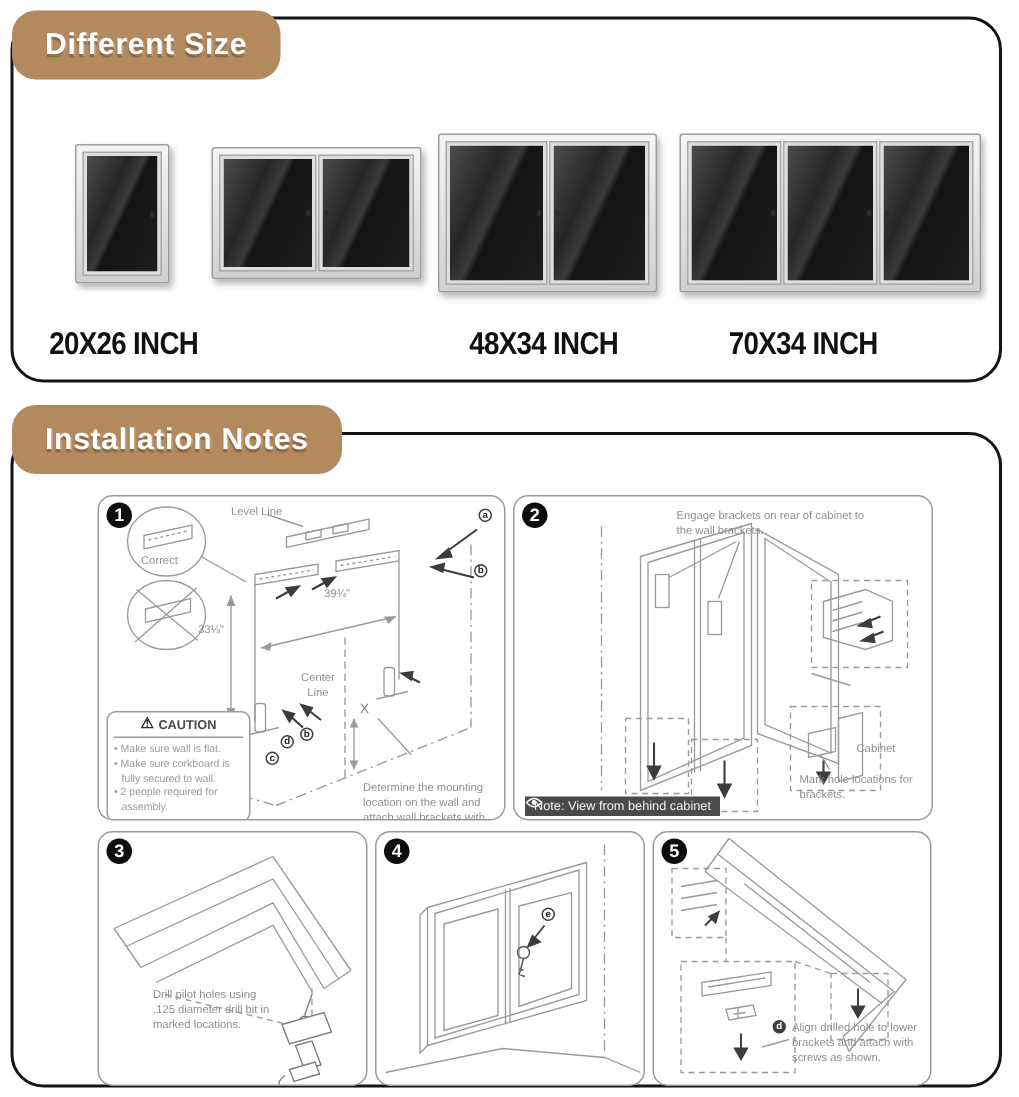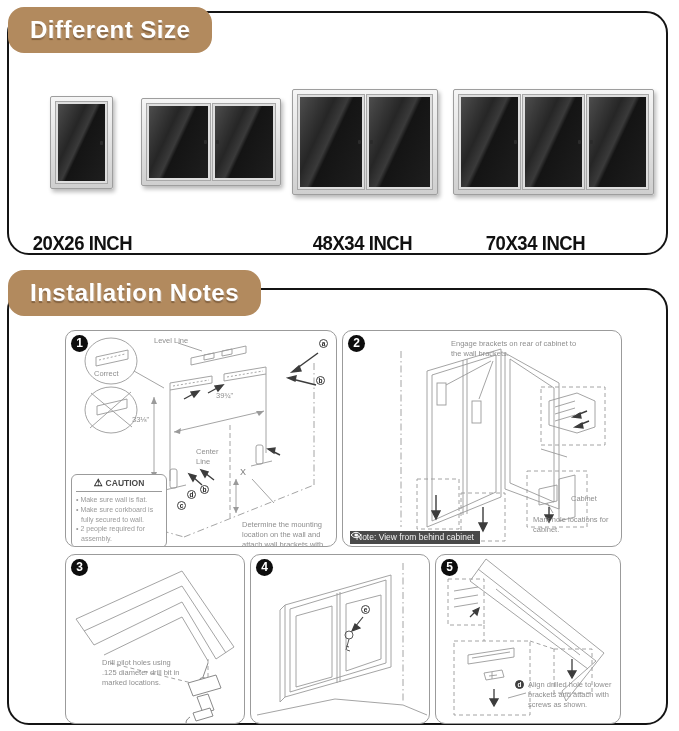--- a/index.html
+++ b/index.html
@@ -4,31 +4,31 @@
 <style>
   :root{ --accent:#b28a5e; --notebar:#4a4a4a; }
   *{margin:0;padding:0;box-sizing:border-box;}
   html,body{background:#fff;}
   body{width:679px;height:731px;position:relative;font-family:"Liberation Sans",sans-serif;overflow:hidden;}
   .page{position:absolute;inset:0;}
 
   .section{position:absolute;border:2px solid #141414;border-radius:22px;background:#fff;}
   .badge{position:absolute;z-index:6;background:var(--accent);border-radius:16px;height:46px;
          display:flex;align-items:center;padding:0 22px;color:#fff;
-         font-weight:800;font-size:24px;letter-spacing:.5px;
+         font-weight:800;font-size:20px;letter-spacing:.5px;
          text-shadow:0 2px 1px rgba(70,45,20,.45), 1px 1px 0 rgba(255,255,255,.25);}
 
   
   .board{position:absolute;background:linear-gradient(180deg,#f5f5f5,#cfcfcf);
          border:1px solid #9e9e9e;border-radius:2px;box-shadow:2px 3px 4px rgba(0,0,0,.28);
          padding:5px;display:flex;gap:3px;}
   .door{flex:1;border:2px solid #dedede;outline:1px solid #a8a8a8;position:relative;
         background:linear-gradient(115deg,#4d4d4d 0%,#262626 34%,#3a3a3a 47%,#141414 52%,#1e1e1e 100%);}
   .lock{position:absolute;width:3px;height:4px;background:#2b2b2b;border-radius:1px;top:50%;margin-top:-2px;}
-  .size-label{position:absolute;top:218px;height:24px;display:flex;align-items:center;justify-content:center;
+  .size-label{position:absolute;top:205px;height:24px;display:flex;align-items:center;justify-content:center;
               font-weight:800;font-size:21px;color:#111;letter-spacing:-.5px;}
   .size-label>span{transform:scaleX(.88);white-space:nowrap;}
 
   
   .panel{position:absolute;border:1.5px solid #9b9b9b;border-radius:10px;background:#fff;overflow:hidden;}
   .panel svg{position:absolute;left:0;top:0;}
   .stepnum{position:absolute;left:5px;top:4px;width:17px;height:17px;border-radius:50%;
            background:#0d0d0d;color:#fff;font-weight:800;font-size:12px;line-height:17px;
            text-align:center;z-index:3;}
   .dlabel{position:absolute;font-size:7.5px;line-height:1.3;color:#8f8f8f;z-index:2;}
@@ -155,21 +155,21 @@
           <path d="M148 149 L139 142"></path>
             <polygon points="135,139 142,141 139,146"></polygon>
           <path d="M214 124 L206 120"></path>
             <polygon points="202,118 209,117 208,122"></polygon>
         </g>
       </svg>
       <span class="dlabel" style="left:88px;top:5px;">Level Line</span>
       <span class="dlabel" style="left:28px;top:38px;width:34px;text-align:left;">Correct</span>
       <span class="dlabel" style="left:150px;top:60px;">39¾"</span>
       <span class="dlabel" style="left:66px;top:84px;">33⅛"</span>
-      <span class="dlabel" style="left:130px;top:116px;width:32px;">Center Line</span>
+      <span class="dlabel" style="left:130px;top:116px;width:32px;text-align:center;">Center Line</span>
       <span class="dlabel" style="left:174px;top:136px;font-size:9px;color:#7c7c7c;">X</span>
       <span class="callout" style="left:253px;top:8px;">a</span>
       <span class="callout" style="left:250px;top:45px;">b</span>
       <span class="callout" style="left:134px;top:154px;">b</span>
       <span class="callout" style="left:121px;top:159px;">d</span>
       <span class="callout" style="left:111px;top:170px;">c</span>
       <div class="caution" style="left:5px;top:143px;width:96px;">
         <div class="ct">
           <span class="ci">⚠</span>
           <span>CAUTION</span>
@@ -212,21 +212,21 @@
           <path d="M244 80 L234 84"></path>
             <polygon points="230,86 237,82 238,87"></polygon>
           <path d="M246 90 L236 94"></path>
             <polygon points="232,96 239,92 240,97"></polygon>
           <path d="M206 176 V184"></path>
             <polygon points="202,184 210,184 206,191"></polygon>
         </g>
       </svg>
       <span class="dlabel" style="left:108px;top:8px;width:132px;">Engage brackets on rear of cabinet to the wall brackets.</span>
       <span class="dlabel" style="left:228px;top:132px;margin-top:31px;">Cabinet</span>
-      <span class="dlabel" style="left:190px;top:184px;width:80px;">Mark hole locations for cabinet.</span>
+      <span class="dlabel" style="left:190px;top:184px;width:80px;">Mark hole locations for brackets.</span>
       <div class="notebar" style="left:7px;top:200px;">
         <svg width="12" height="8" viewBox="0 0 12 8">
           <path d="M1 4 Q6 -1.5 11 4 Q6 9.5 1 4 Z" fill="none" stroke="#fff" stroke-width="1"></path>
           <circle cx="6" cy="4" r="1.6" fill="#fff"></circle>
         </svg>
         <span>Note: View from behind cabinet</span>
       </div>
     </div>
 
     <div class="panel" style="left:56px;top:264px;width:180px;height:170px;">

